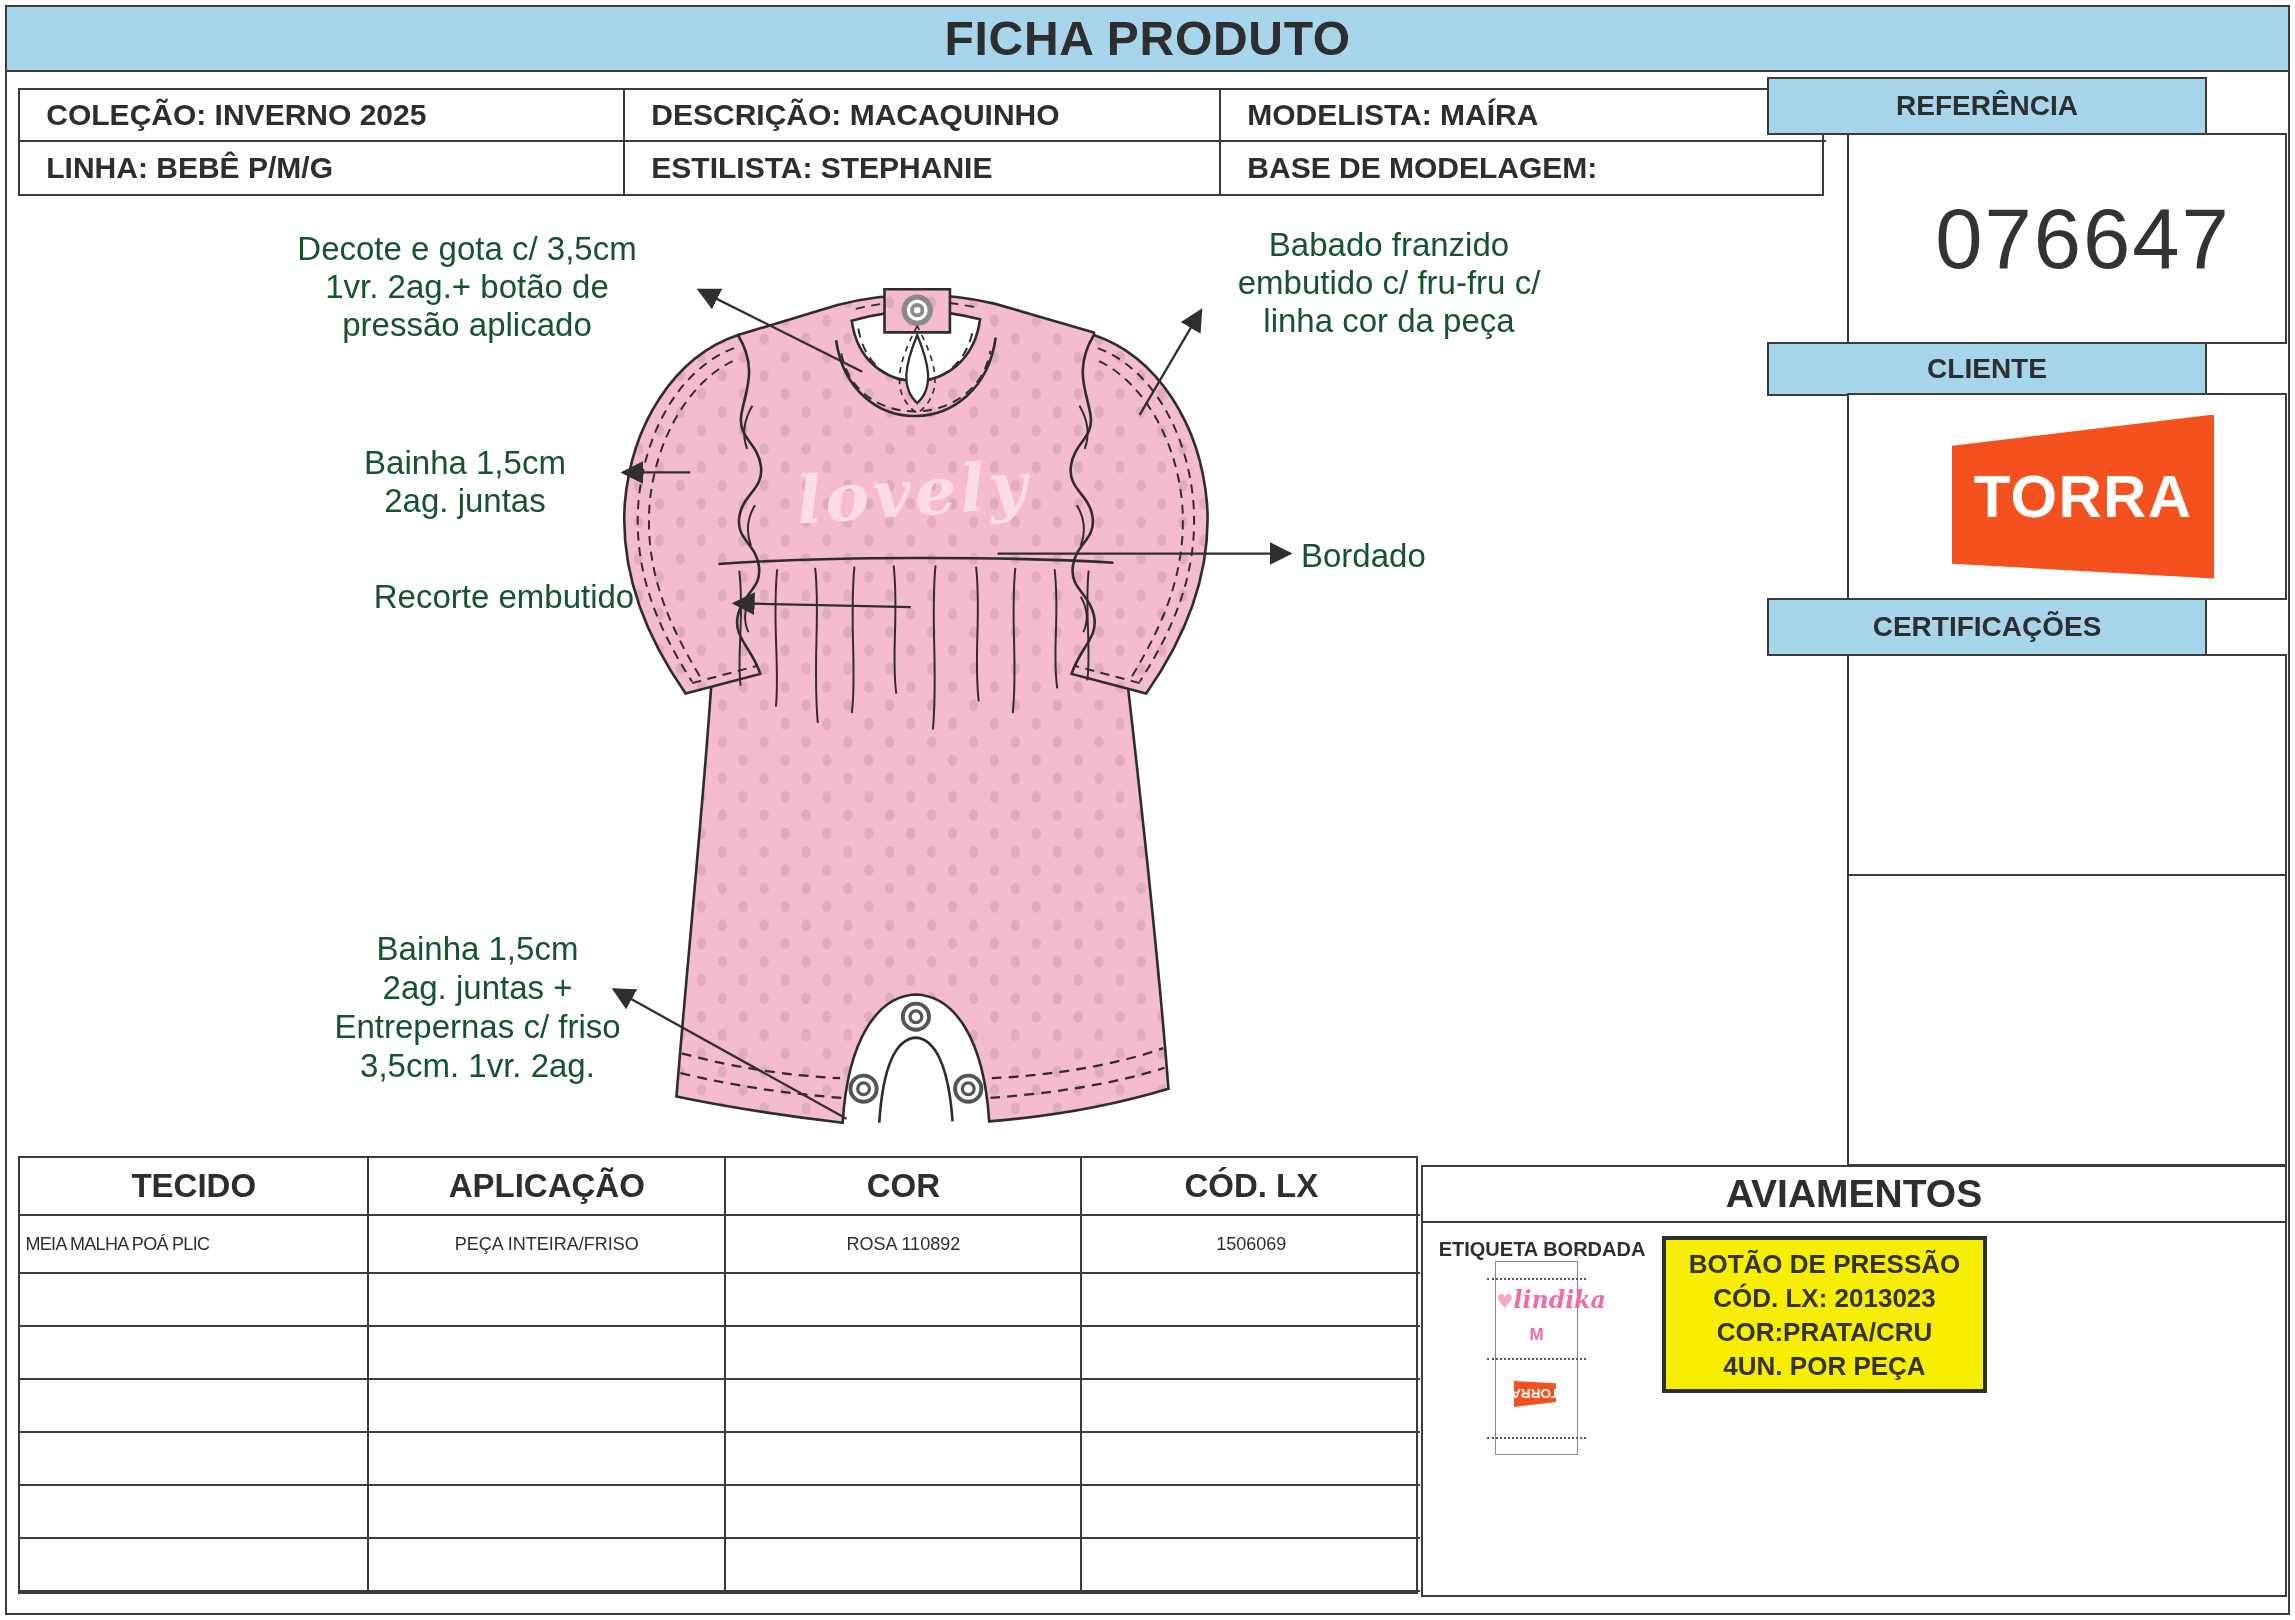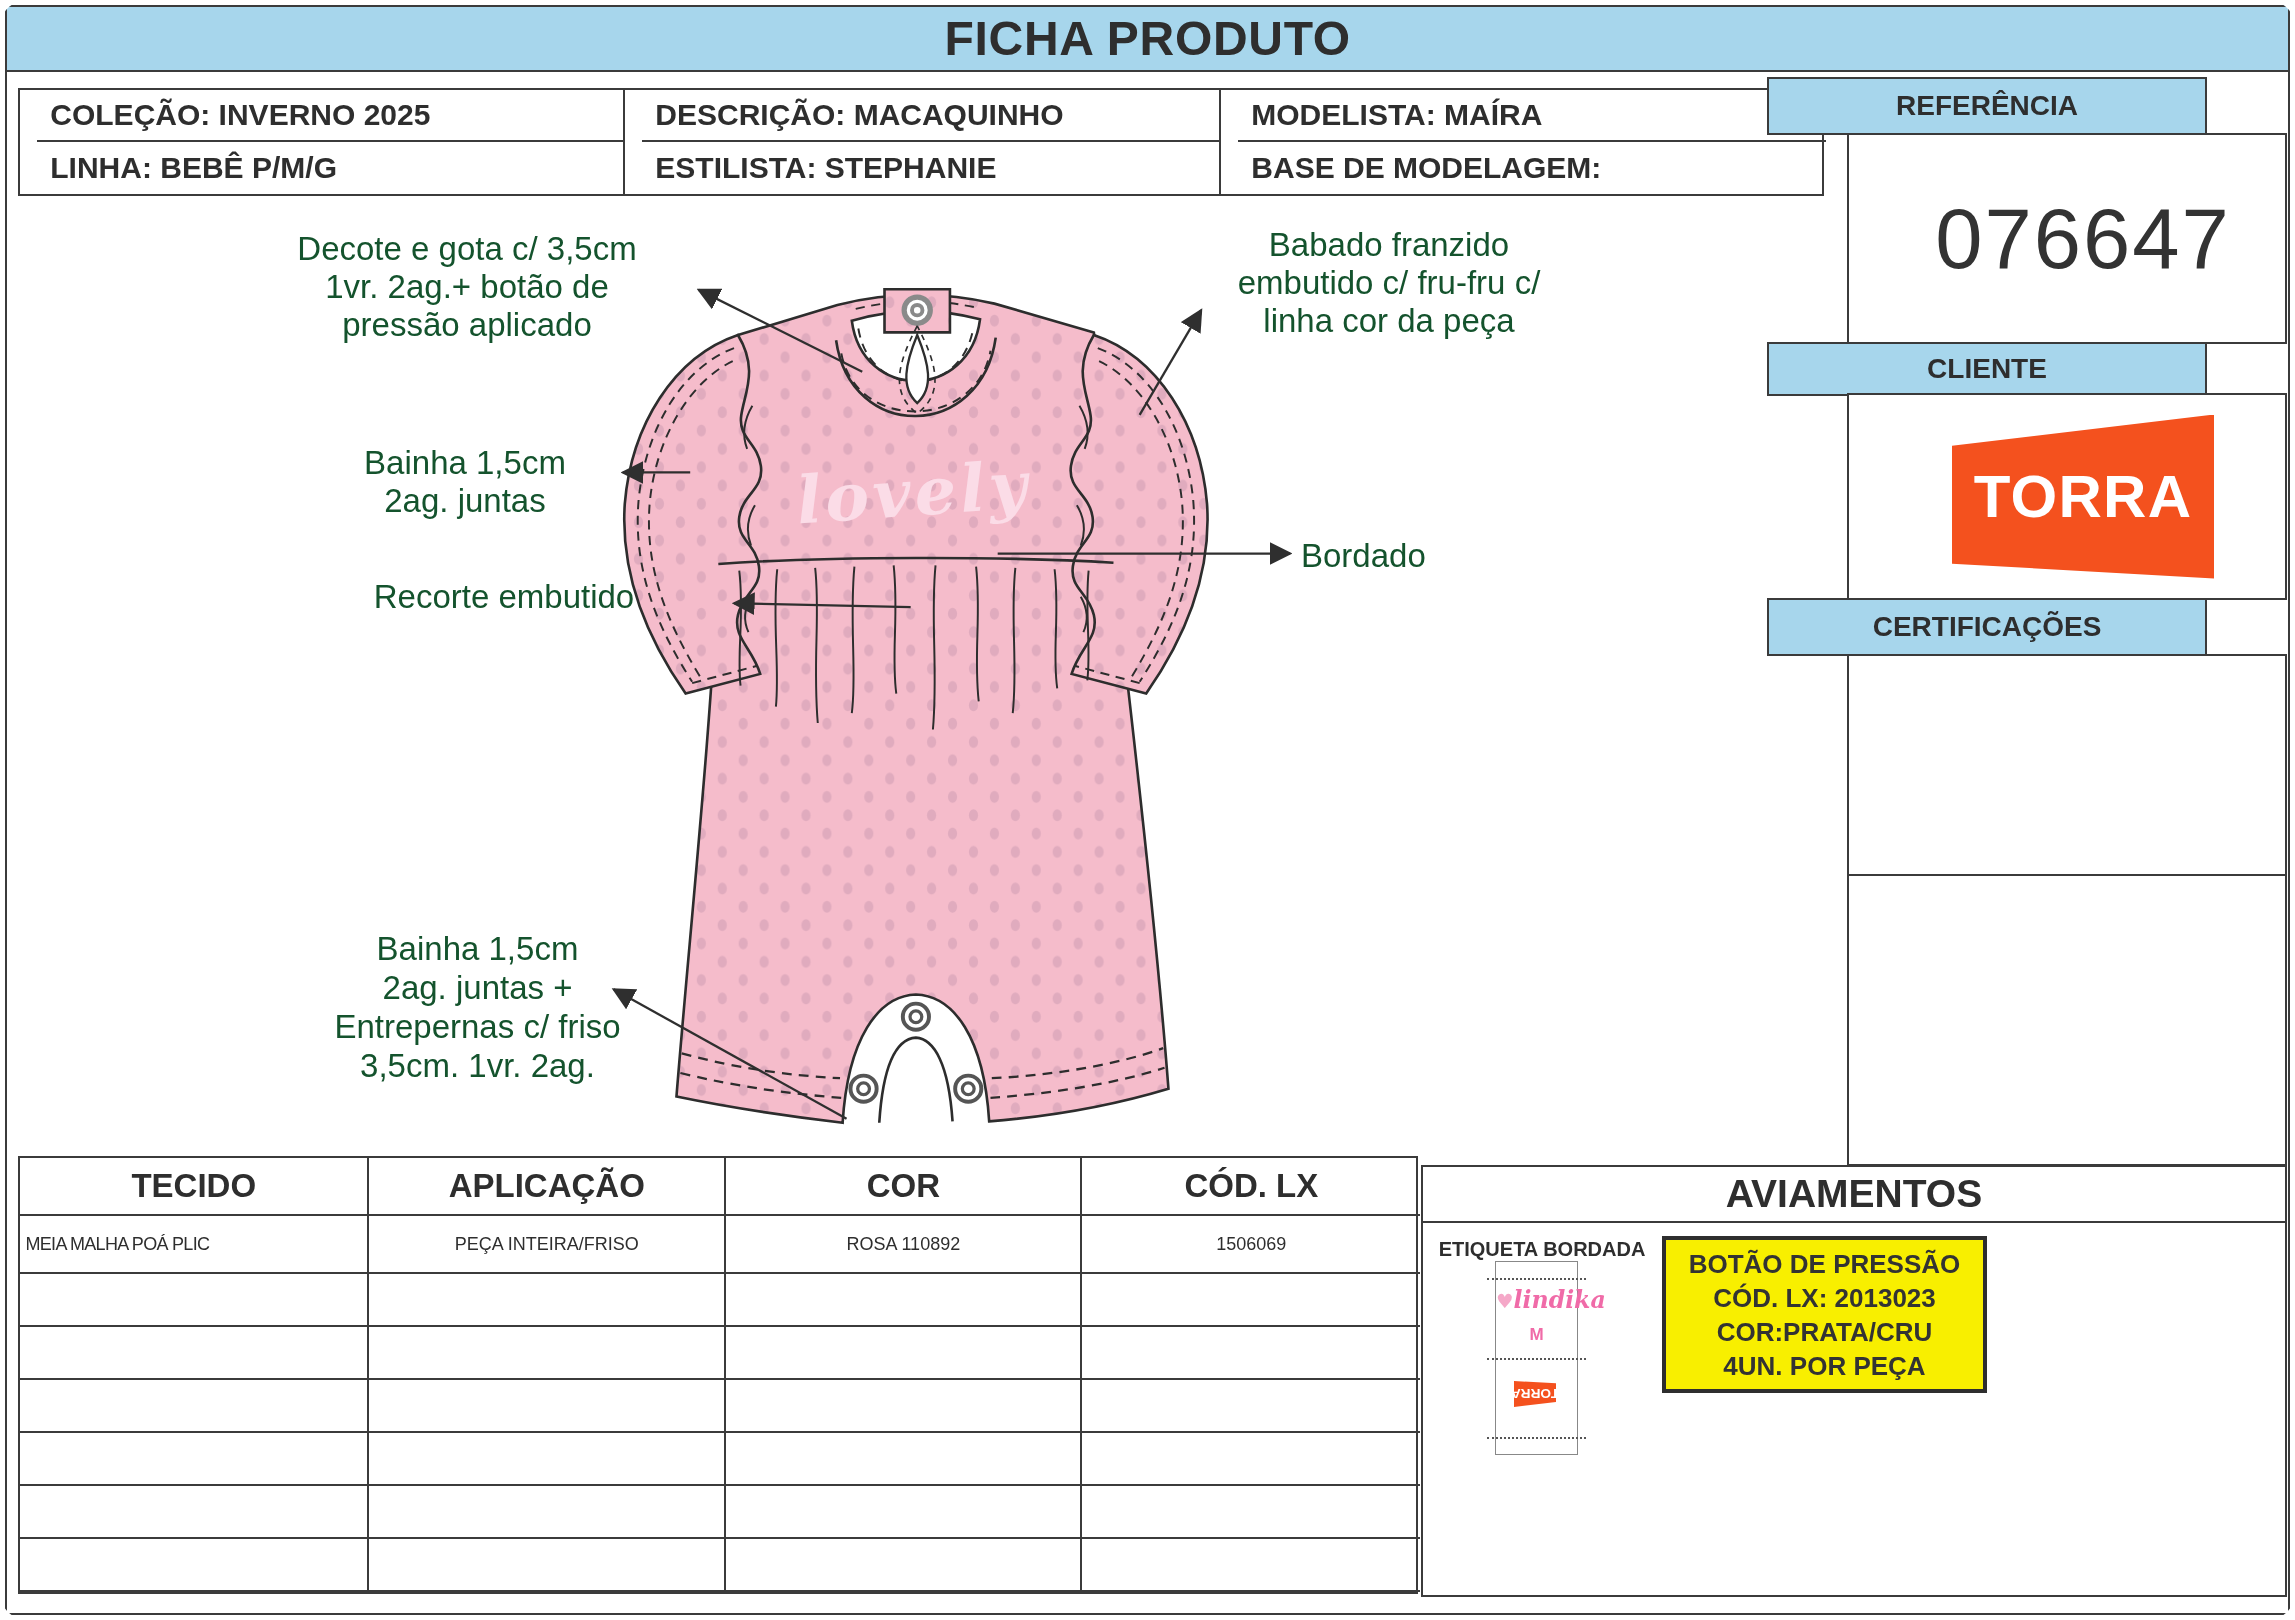--- a/index.html
+++ b/index.html
@@ -1,23 +1,23 @@
 <!DOCTYPE html>
 <html style="font-size:10.5px"><head>
 <meta charset="utf-8">
 <style>
   html,body{margin:0;padding:0;background:#ffffff;}
   body{font-family:"Liberation Sans",sans-serif;color:#2e2e2e;}
-  #page{position:relative;width:2295px;height:1620px;background:#fff;overflow:hidden;border-radius:27px;}
+  #page{position:relative;width:2295px;height:1620px;background:#fff;overflow:hidden;}
   .abs{position:absolute;box-sizing:border-box;}
   .bluebar{background:#a7d6ec;border:2px solid #3b3b3b;display:flex;align-items:center;justify-content:center;font-weight:bold;color:#2e2e2e;}
   .whitebox{background:#fff;border:2px solid #3b3b3b;padding-left:32px;}
   
   #header-table{left:18.3px;top:88px;width:1806px;display:grid;grid-template-columns:605px 596px 605px;grid-template-rows:52px 52px;border:2px solid #3b3b3b;}
-  #header-table .hcell{border-right:2px solid #3b3b3b;border-bottom:2px solid #3b3b3b;display:flex;align-items:center;padding-left:13px;font-weight:bold;font-size:30px;margin-left:17px;}
+  #header-table .hcell{border-right:2px solid #3b3b3b;border-bottom:2px solid #3b3b3b;display:flex;align-items:center;padding-left:26px;font-weight:bold;font-size:30px;}
   #header-table .hcell:nth-child(3n){border-right:none;}
   #header-table .hcell:nth-child(n+4){border-bottom:none;}
   
   .side-hdr{left:1767px;width:440px;font-size:28px;}
   #ref-value-box{left:1847px;top:133px;width:440px;height:211px;display:flex;align-items:center;justify-content:center;}
   #ref-value{font-size:85px;font-weight:400;letter-spacing:2px;color:#333;}
   #cliente-box{left:1847px;top:393px;width:440px;height:207px;display:flex;align-items:center;justify-content:center;}
   #torra-logo{width:262px;height:164px;background:#F4511E;clip-path:polygon(0 19%,100% 0,100% 100%,0 91%);display:flex;align-items:center;justify-content:center;color:#fff;font-weight:bold;font-size:60px;letter-spacing:1.3px;}
   #cert-box-1{left:1847px;top:654px;width:440px;height:222px;}
   #cert-box-2{left:1847px;top:874px;width:440px;height:292px;}

